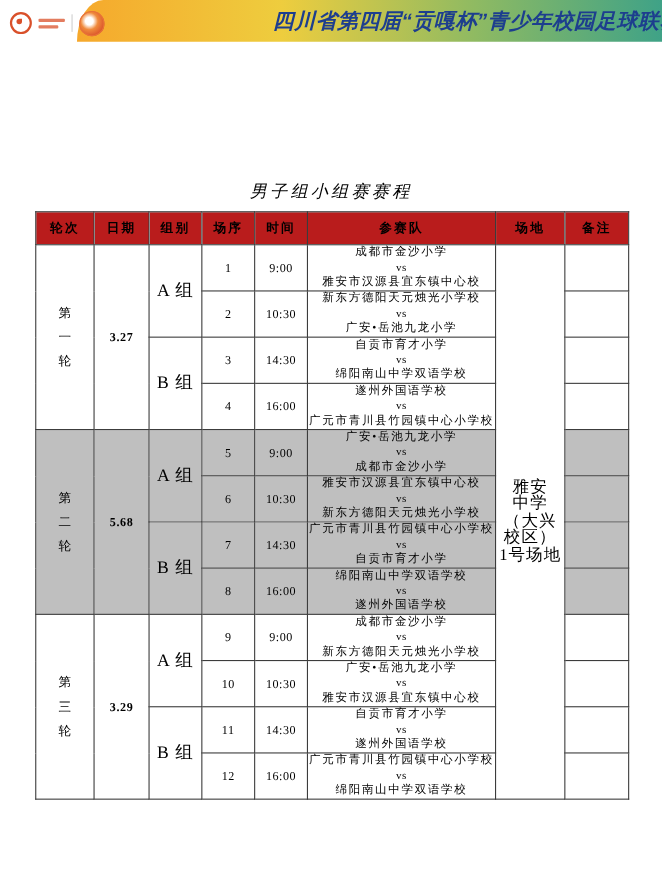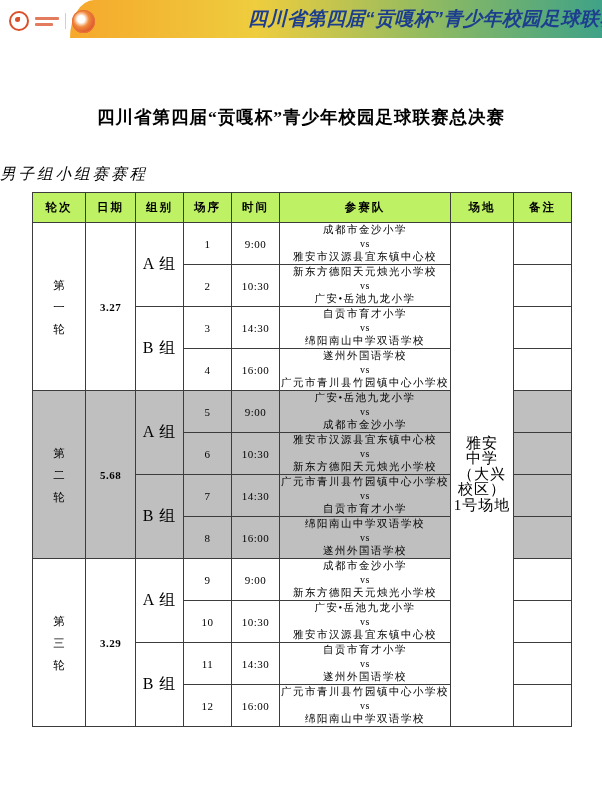--- a/index.html
+++ b/index.html
@@ -34,35 +34,35 @@
   .emblem2 { width:23px; height:23px; border-radius:50%;
     background:radial-gradient(circle at 40% 40%, #ffffff 18%, #f08a3c 40%, #d9502a 75%);
     box-shadow:inset 0 0 0 1px #e8733a; }
 
   
   .doc-title {
     position:absolute; top:102px; left:0; width:100%; text-align:center;
     font-size:17.5px; font-weight:bold; line-height:31px; letter-spacing:1px;
   }
   .doc-subtitle {
-    position:absolute; top:164px; left:0; width:100%; text-align:left;
+    position:absolute; top:164px; left:0; width:100%; text-align:center;
     font-size:15.5px; font-style:italic; letter-spacing:3px;
   }
 
   
   table.sched {
     position:absolute; left:32px; top:192px; width:539px;
     border-collapse:collapse; table-layout:fixed;
   }
   .sched th, .sched td {
     border:1px solid #3c3c3c; padding:0; text-align:center; vertical-align:middle;
     font-size:11px; overflow:hidden;
   }
   .sched thead tr { height:30px; }
-  .sched thead th { font-size:11.5px; font-weight:bold; letter-spacing:2px; background:#bef264; }
+  .sched thead th { font-size:11.5px; font-weight:bold; letter-spacing:2px; background:#b91c1c; }
   .sched tbody tr { height:42px; }
 
   .vtext { display:inline-block; width:1.05em; line-height:22px;
     word-break:break-all; font-size:11.5px; letter-spacing:0; }
   td.date-cell { font-size:11px; letter-spacing:0.5px;font-weight:bold; }
   td.group-cell { font-size:16px; letter-spacing:1px; }
   td.no-cell, td.time-cell { font-size:11px; letter-spacing:0.5px; }
   td.teams-cell div { line-height:13.5px; letter-spacing:1.5px; font-size:10.5px; white-space:nowrap; }
   td.teams-cell .vs { font-size:10px; letter-spacing:0.5px; }
   td.venue-cell { white-space:pre-line; line-height:15.5px; font-size:15px; letter-spacing:1px; background:#fff; }
@@ -79,21 +79,20 @@
   <span class="emblem1"></span>
   <span class="logo1-lines">
       <i></i>
       <i></i>
     </span>
   <span class="logo-divider"></span>
   <span class="emblem2"></span>
 </div>
 
 <div class="doc-title">
-  <div>四川省第四届“贡嘎杯”青少年校园足球联赛总决赛</div>
 </div>
 <div class="doc-subtitle">男子组小组赛赛程</div>
 
 <table class="sched">
   <colgroup>
     <col style="width:53px">
       <col style="width:50px">
       <col style="width:48px">
       <col style="width:48px">
     <col style="width:48px">

